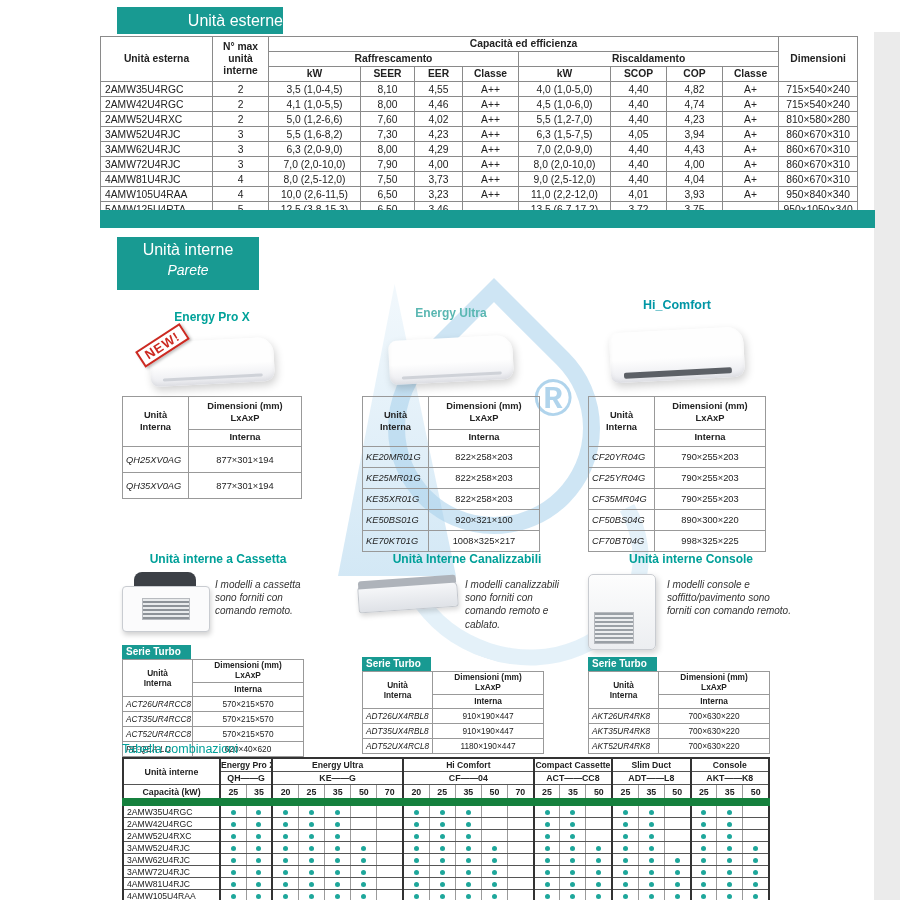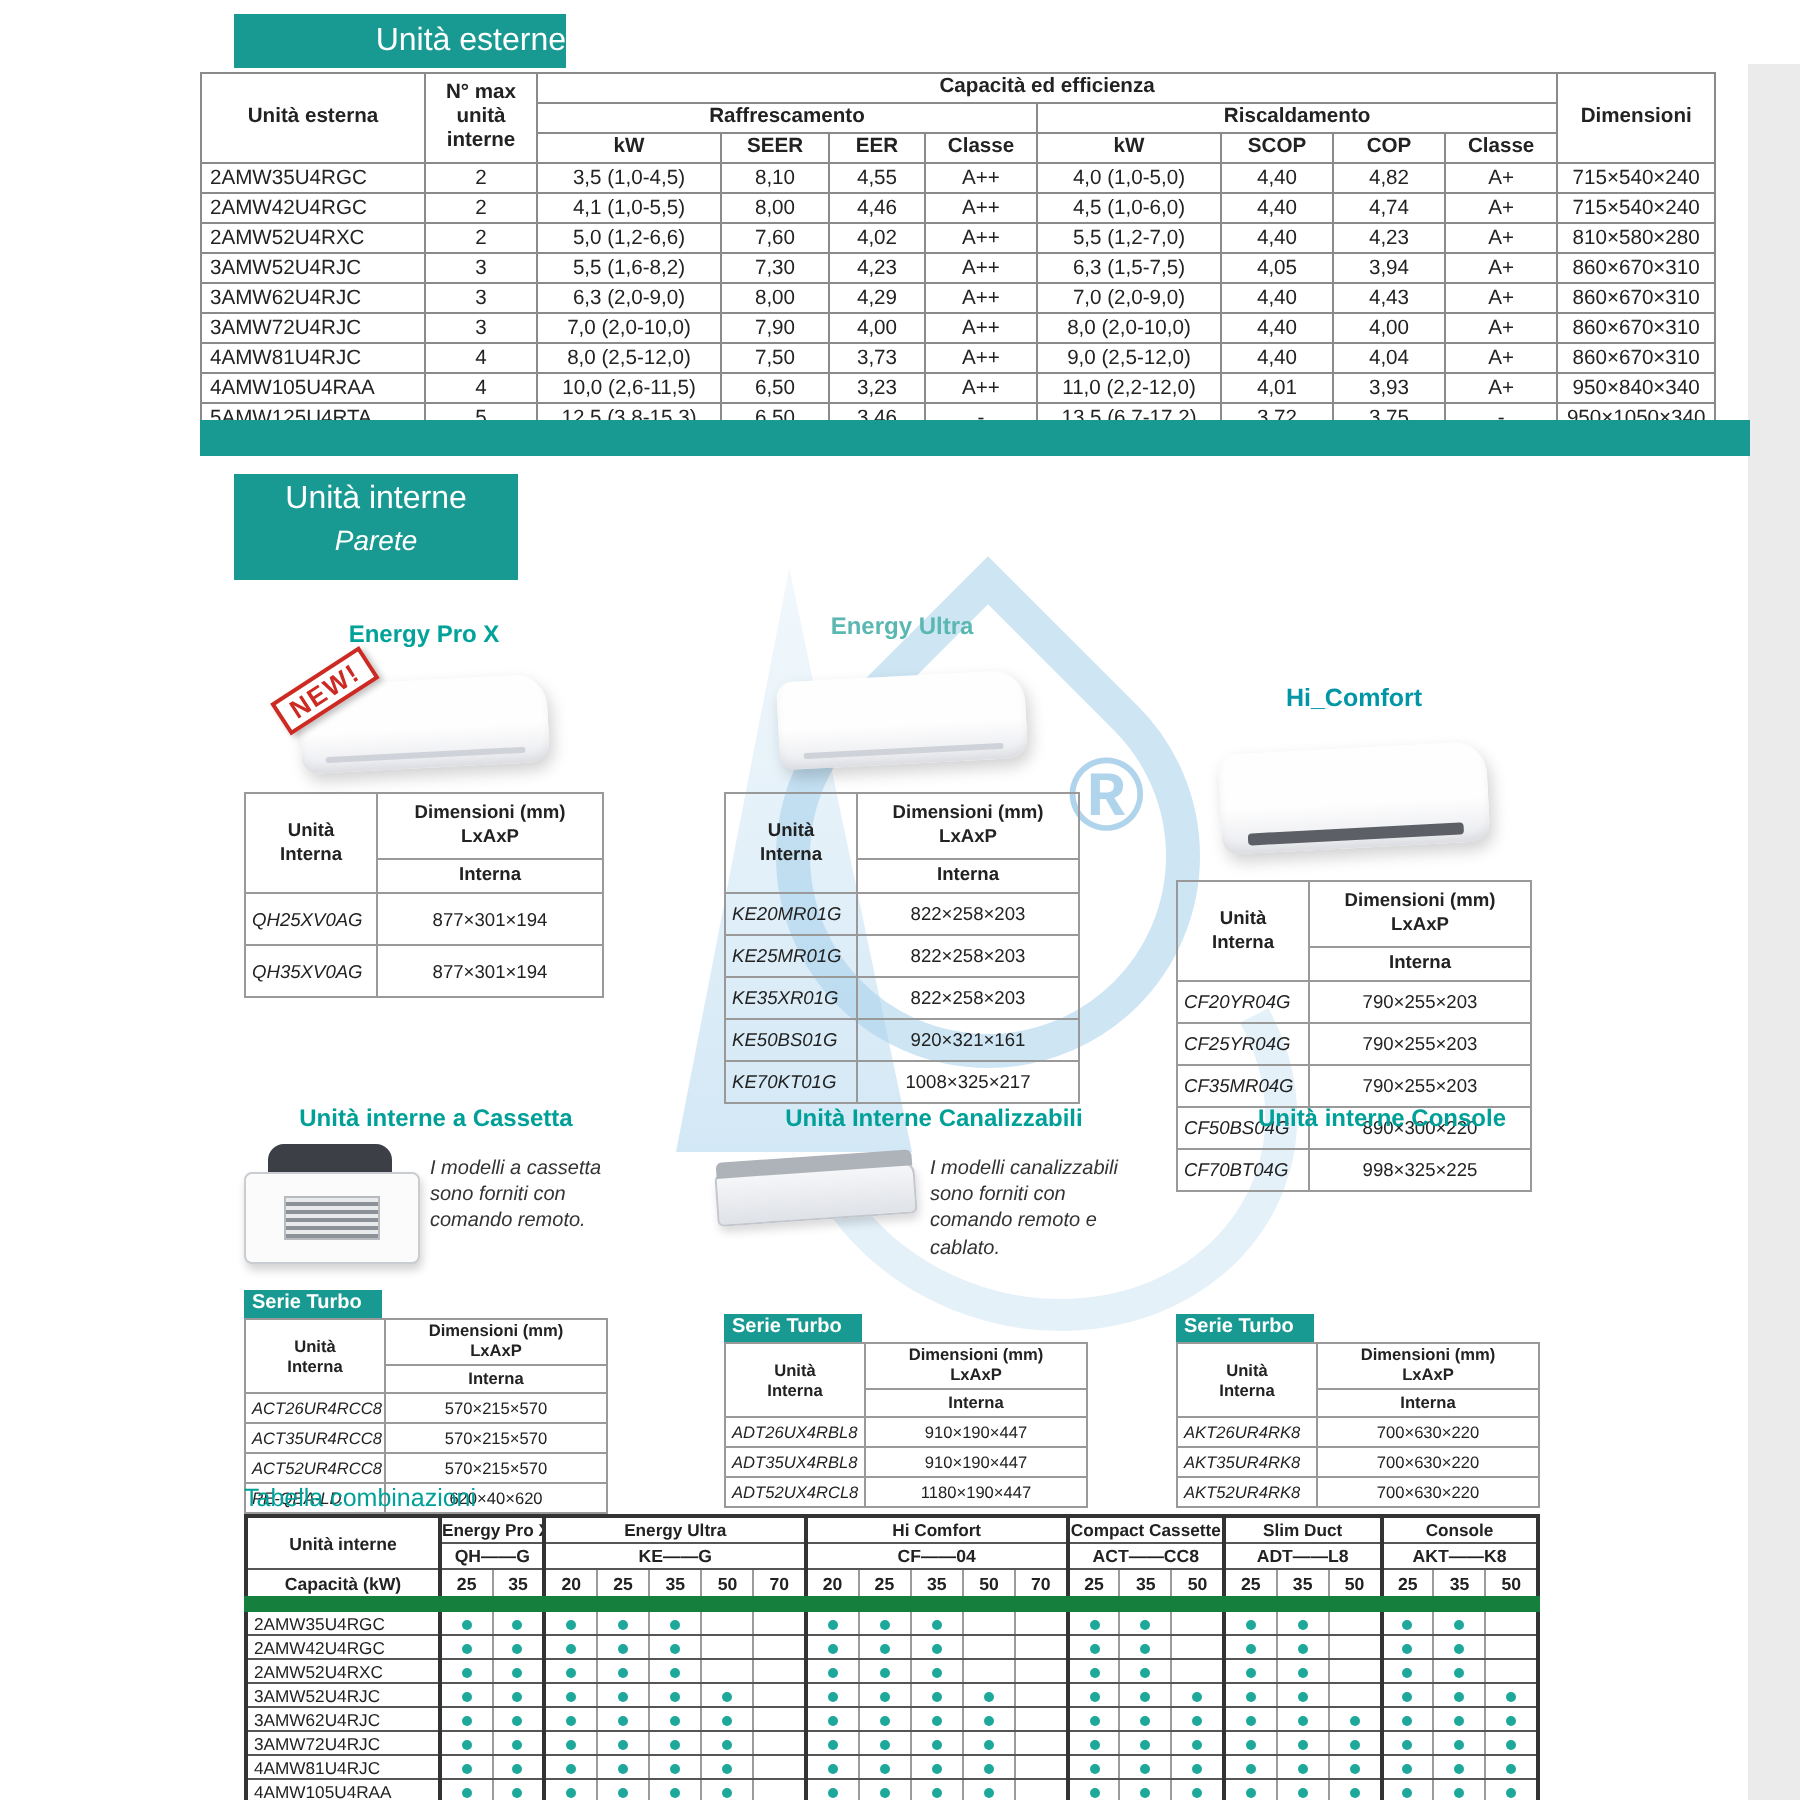--- a/index.html
+++ b/index.html
@@ -351,31 +351,31 @@
           <tr>
             <td class="mdl">KE25MR01G</td>
             <td>822×258×203</td>
           </tr>
           <tr>
             <td class="mdl">KE35XR01G</td>
             <td>822×258×203</td>
           </tr>
           <tr>
             <td class="mdl">KE50BS01G</td>
-            <td>920×321×161</td>
+            <td>920×321×100</td>
           </tr>
           <tr>
             <td class="mdl">KE70KT01G</td>
             <td>1008×325×217</td>
           </tr>
         </tbody>
     </table>
   </div>
 
-  <div class="prod" style="left:588px;top:298px;width:178px;margin-top:44px;">
+  <div class="prod" style="left:588px;top:298px;width:178px;">
     <div class="prod-title" style="color:#0096a5;font-size:12.5px">Hi_Comfort</div>
     <div class="imgarea" style="height:84px">
       <div class="wall-unit dark-slit" style="top:18px;width:134px;height:50px"></div>
     </div>
     <table class="spec rows-mid">
       <colgroup>
           <col class="c1">
           <col>
         </colgroup>
       <thead>
@@ -431,20 +431,27 @@
     <div class="sec-flex">
       <div class="duct">
           <div class="body"></div>
         </div>
       <div class="sec-desc">I modelli canalizzabili sono forniti con comando remoto e cablato.</div>
     </div>
   </div>
 
   <div class="prod" style="left:588px;top:552px;width:206px;">
     <div class="section-title">Unità interne Console</div>
+    <div class="sec-flex">
+      <div class="console">
+          <div class="body"></div>
+          <div class="grille"></div>
+        </div>
+      <div class="sec-desc">I modelli console e soffitto/pavimento sono forniti con comando remoto.</div>
+    </div>
   </div>
 
   <div class="prod" style="left:122px;top:641px;width:182px;">
     <span class="turbo-tab">Serie Turbo</span>
     <table class="spec turbo">
       <colgroup>
           <col class="c1">
           <col>
         </colgroup>
       <thead>

